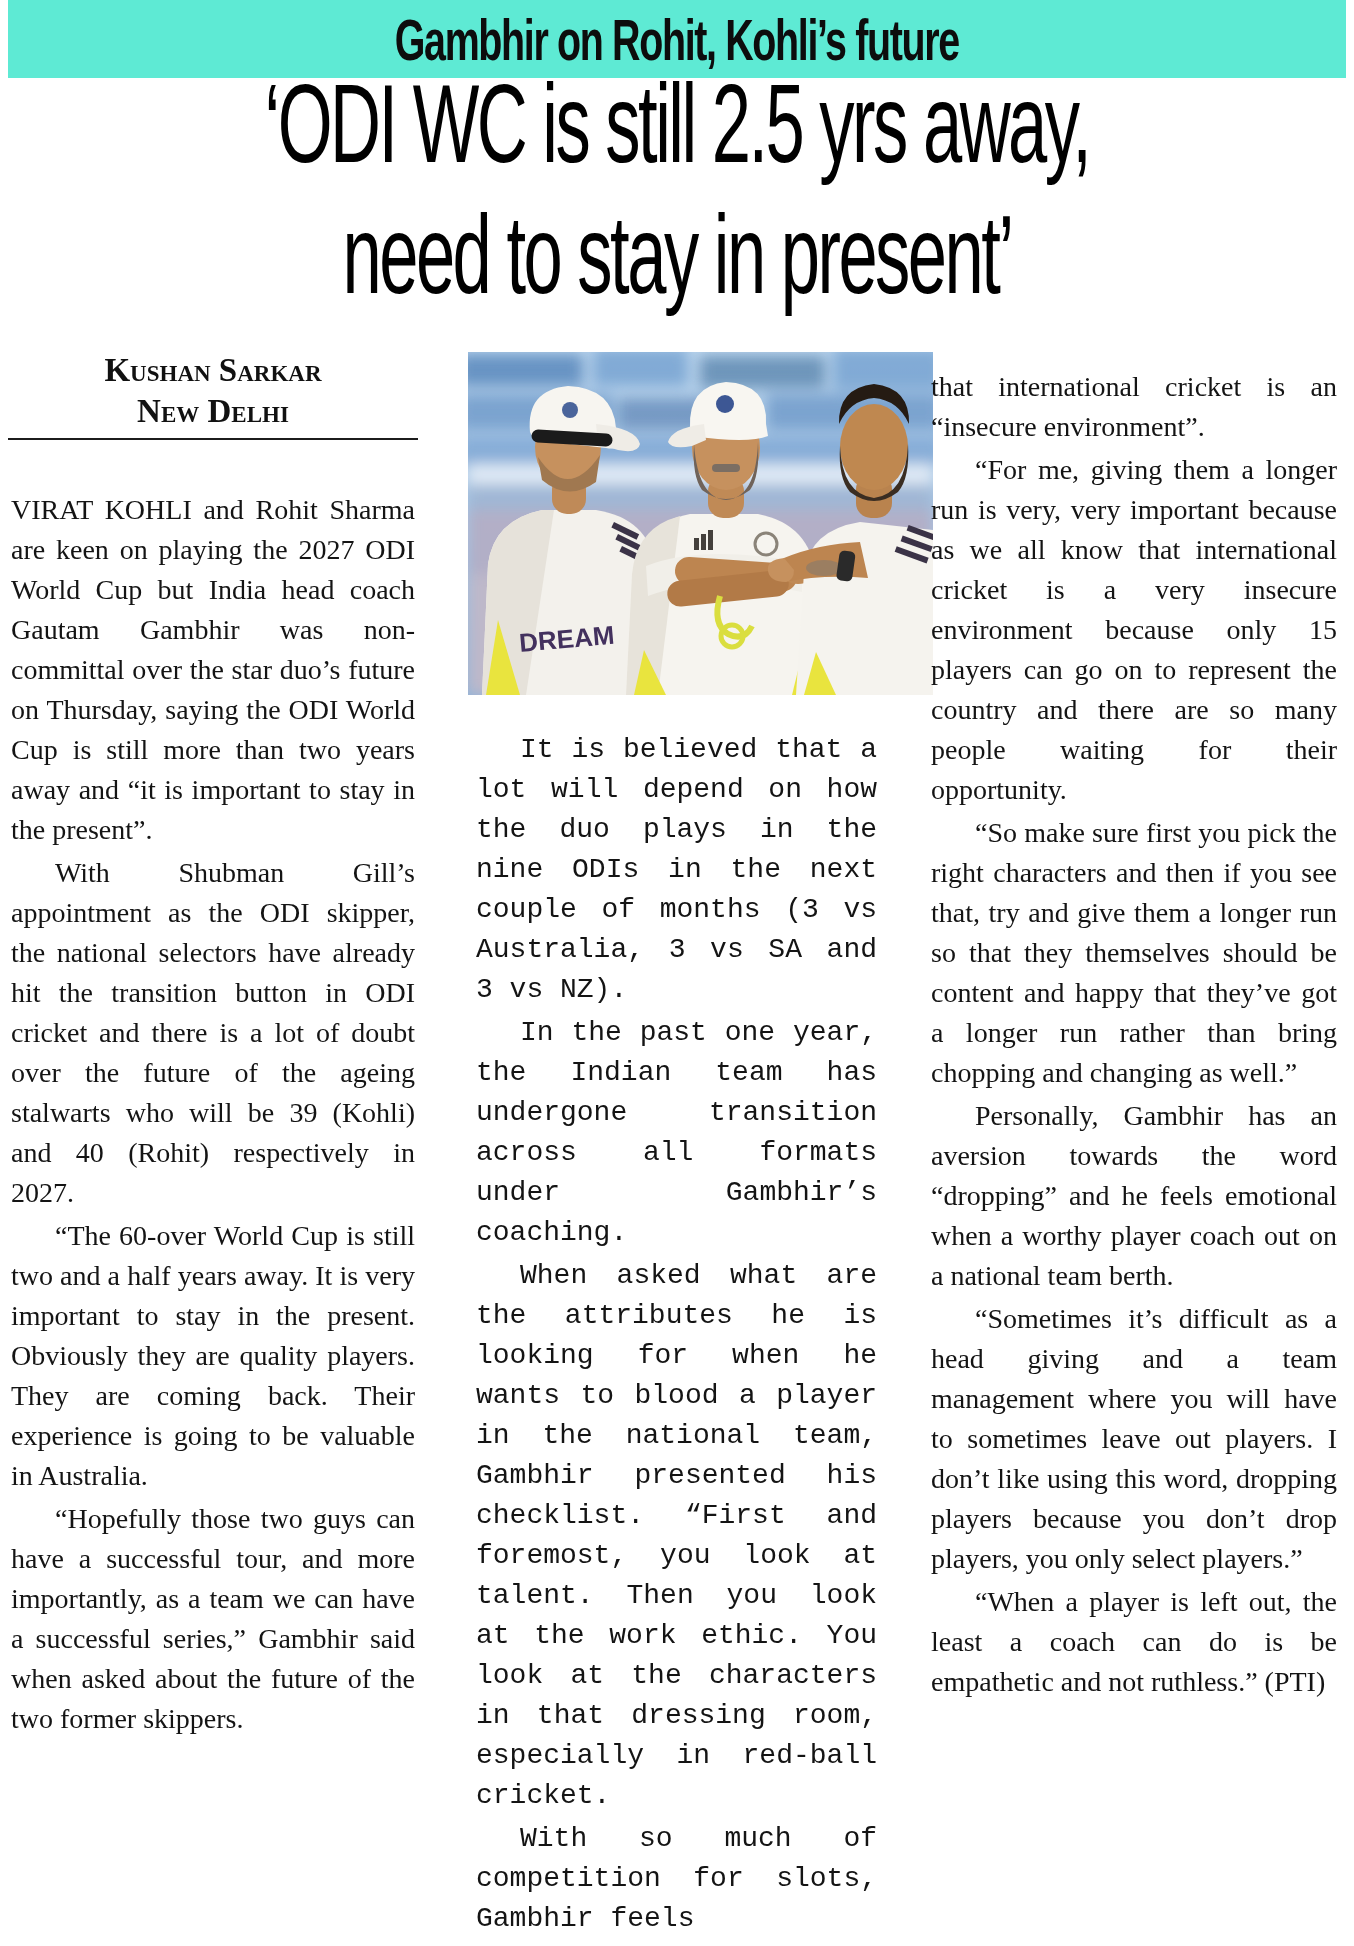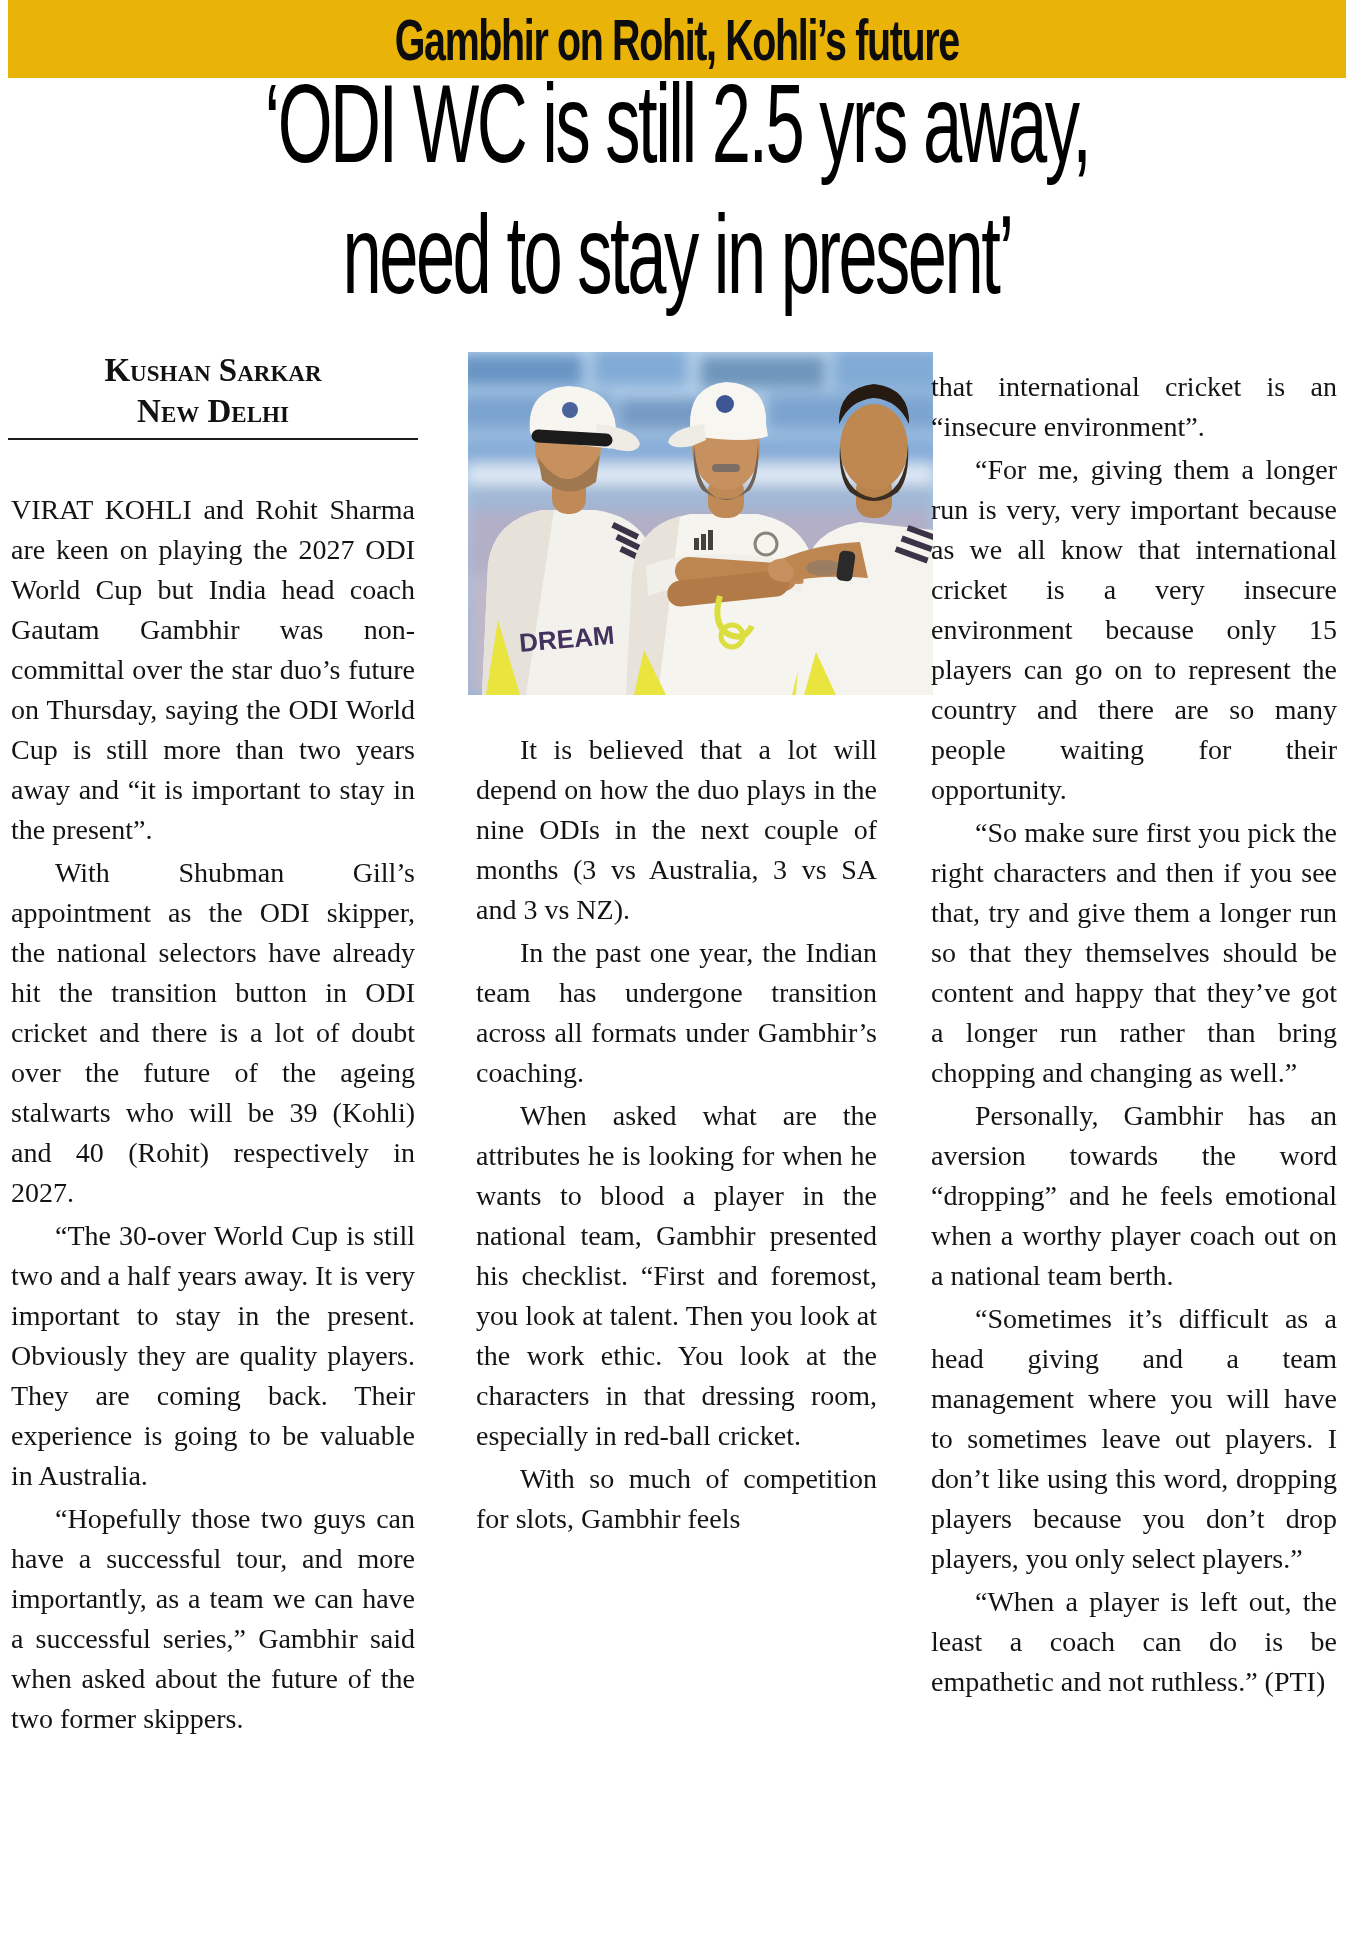--- a/index.html
+++ b/index.html
@@ -4,21 +4,21 @@
 <style>
   html,body { margin:0; padding:0; background:#ffffff; }
   .page {
     position:relative; width:1354px; height:1946px; background:#ffffff;
     overflow:hidden; font-family:"Liberation Serif", serif; color:#141414;
   }
 
   
   .kicker-strip {
     position:absolute; left:8px; top:0; width:1338px; height:78px;
-    background:#eab308; display:flex; align-items:center; justify-content:center;
+    background:#5eead4; display:flex; align-items:center; justify-content:center;
   }
   .kicker-text {
     font-family:"Liberation Sans", sans-serif; font-weight:bold; font-size:58px;
     color:#0d0d0d; white-space:nowrap; transform:scaleX(0.68); transform-origin:50% 50%;
     letter-spacing:-2px;
   }
 
   
   .headline {
     position:absolute; left:0; top:58px; width:1354px; text-align:center;
@@ -39,21 +39,21 @@
   .byline-rule { border:none; border-top:2px solid #1c1c1c; margin:6px 0 0 0; width:410px; }
 
   
   .col {
     position:absolute; font-size:28px; line-height:40px; text-align:justify;
     color:#141414;
   }
   .col p { margin:3px; text-indent:44px; }
   .col p.noindent { text-indent:0; }
   .col-1 { left:8px;   top:487px; width:410px; }
-  .col-2 { left:473px; top:727px; width:407px; }
+  .col-2 { left:473px; top:727px; width:407px;font-family:Liberation Mono, monospace; }
   .col-3 { left:928px; top:364px; width:412px; }
 
   
   .photo {
     position:absolute; left:468px; top:352px; width:465px; height:343px;
     overflow:hidden;
   }
   .photo svg { display:block; }
 </style>
 </head>
@@ -166,21 +166,21 @@
           <rect x="436" y="188" width="32" height="6"></rect>
           <rect x="434" y="200" width="34" height="6"></rect>
         </g>
       </g>
     </svg>
   </div>
 
   <div class="col col-1">
     <p class="noindent">VIRAT KOHLI and Rohit Sharma are keen on playing the 2027 ODI World Cup but India head coach Gautam Gambhir was non-committal over the star duo’s future on Thursday, saying the ODI World Cup is still more than two years away and “it is important to stay in the present”.</p>
     <p>With Shubman Gill’s appointment as the ODI skipper, the national selectors have already hit the transition button in ODI cricket and there is a lot of doubt over the future of the ageing stalwarts who will be 39 (Kohli) and 40 (Rohit) respectively in 2027.</p>
-    <p>“The 30-over World Cup is still two and a half years away. It is very important to stay in the present. Obviously they are quality players. They are coming back. Their experience is going to be valuable in Australia.</p>
+    <p>“The 60-over World Cup is still two and a half years away. It is very important to stay in the present. Obviously they are quality players. They are coming back. Their experience is going to be valuable in Australia.</p>
     <p>“Hopefully those two guys can have a successful tour, and more importantly, as a team we can have a successful series,” Gambhir said when asked about the future of the two former skippers.</p>
   </div>
 
   <div class="col col-2">
     <p>It is believed that a lot will depend on how the duo plays in the nine ODIs in the next couple of months (3 vs Australia, 3 vs SA and 3 vs NZ).</p>
     <p>In the past one year, the Indian team has undergone transition across all formats under Gambhir’s coaching.</p>
     <p>When asked what are the attributes he is looking for when he wants to blood a player in the national team, Gambhir presented his checklist. “First and foremost, you look at talent. Then you look at the work ethic. You look at the characters in that dressing room, especially in red-ball cricket.</p>
     <p>With so much of competition for slots, Gambhir feels</p>
   </div>
 

